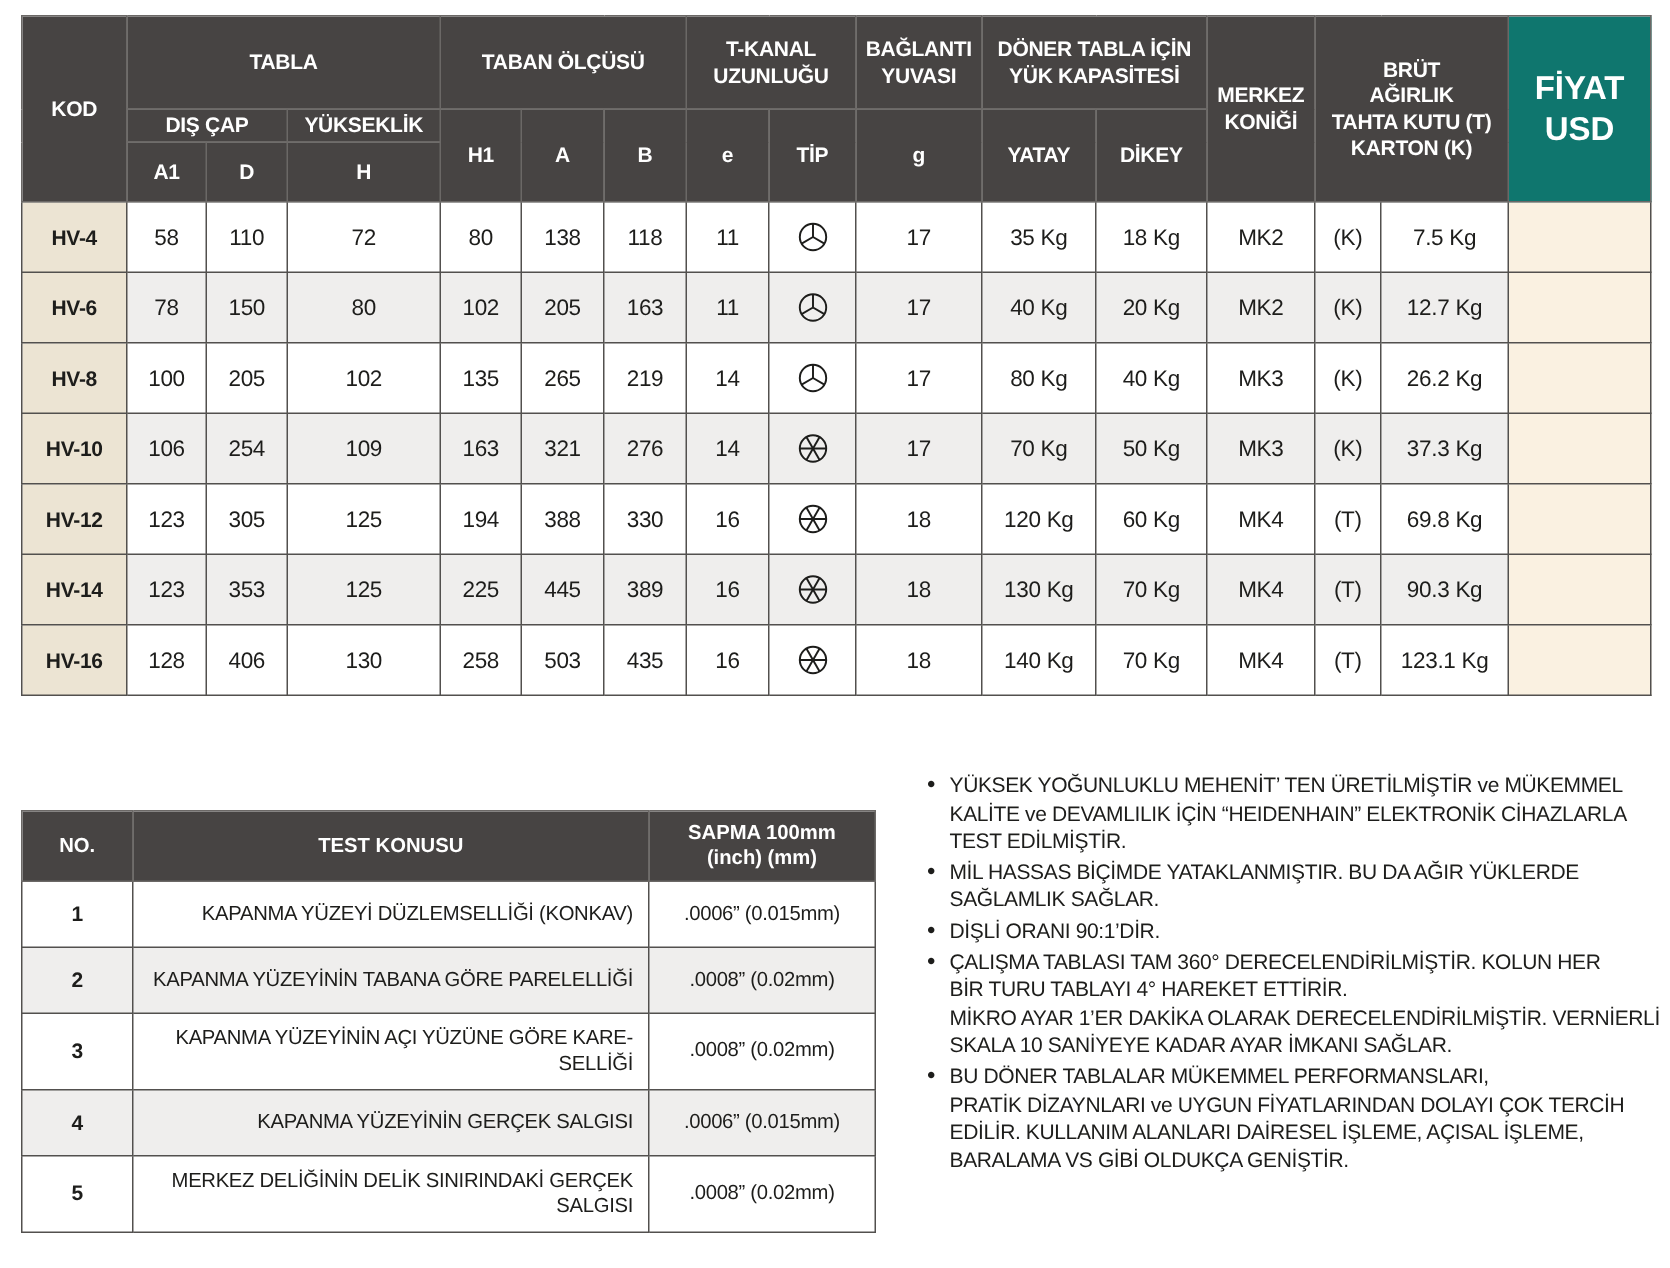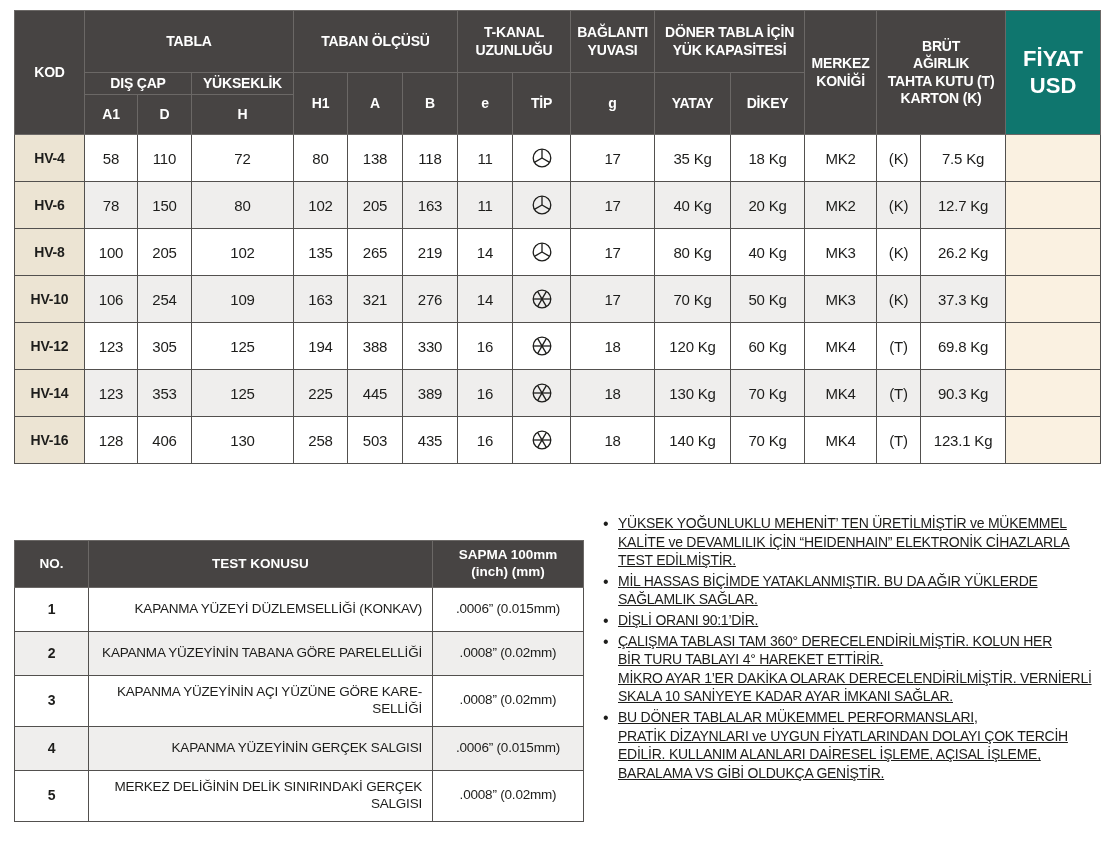--- a/index.html
+++ b/index.html
@@ -62,22 +62,22 @@
     white-space: pre-line;
     letter-spacing: -0.2px;
   }
   .test tr.alt td { background: #efeeed; }
   .test td.no { text-align: center; font-weight: bold; font-size: 14px; }
   .test td.subject { text-align: right; }
   .test td.value { text-align: center; }
 
   
   .notes {
-    position: absolute; left: 601px; top: 514px; width: 494px;
-    margin: 0; padding: 0; list-style: none; text-decoration: underline;
+    position: absolute; left: 616px; top: 514px; width: 494px;
+    margin: 0; padding: 0; list-style: none;
   }
   .notes li {
     position: relative;
     padding-left: 17px;
     margin-bottom: 2px;
     font-size: 14px; line-height: 1.33;
     white-space: pre-line;
     letter-spacing: -0.25px;
     color: #1d1d1b;
   }

